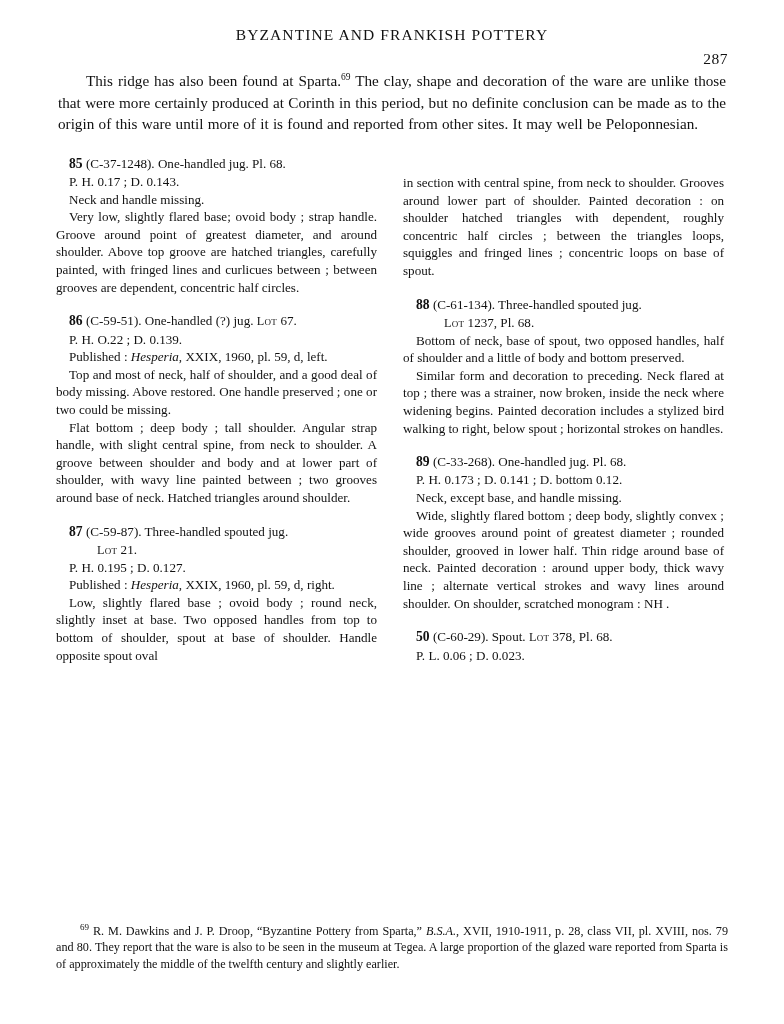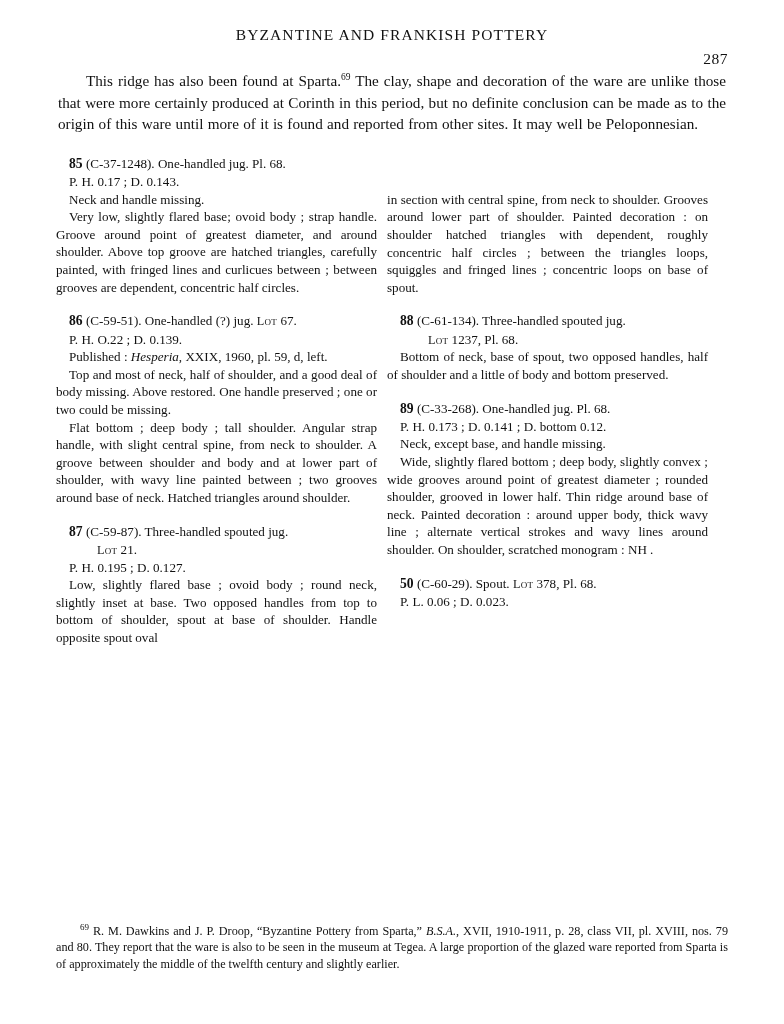--- a/index.html
+++ b/index.html
@@ -55,22 +55,22 @@
     word-spacing: 0.5px;
   }
   sup {
     font-size: 9.5px;
     vertical-align: super;
     line-height: 0;
   }
   
   .columns {
     display: flex;
-    gap: 10px;
-    align-items: center;
+    gap: 26px;
+    align-items: flex-end;
   }
   .col {
     width: 321px;
     font-size: 13.1px;
     line-height: 1.345;
     text-align: justify;
   }
   .entry {
     margin-bottom: 7px;
   }
@@ -152,36 +152,38 @@
         <p>Published : <i>Hesperia</i>, XXIX, 1960, pl. 59, d, left.</p>
         <p>Top and most of neck, half of shoulder, and a good deal of body missing.  Above restored.  One handle preserved ; one or two could be missing.</p>
         <p>Flat bottom ; deep body ; tall shoulder.  Angular strap handle, with slight central spine, from neck to shoulder.  A groove between shoulder and body and at lower part of shoulder, with wavy line painted between ; two grooves around base of neck.  Hatched triangles around shoulder.</p>
       </div>
 
       <div class="gap"></div>
 
       <div class="entry">
         <p class="entry-head"><span class="num">87</span> <span>(C-59-87).  Three-handled spouted jug.</span><span class="cont"><span class="sc">Lot</span><span> 21.</span></span></p>
         <p>P. H. 0.195 ; D. 0.127.</p>
+        <p>Published : <i>Hesperia</i>, XXIX, 1960, pl. 59, d, right.</p>
         <p>Low, slightly flared base ; ovoid body ; round neck, slightly inset at base.  Two opposed handles from top to bottom of shoulder, spout at base of shoulder.  Handle opposite spout oval</p>
       </div>
 
     </div>
 
     <div class="col">
 
       <div class="entry">
         <p class="noindent">in section with central spine, from neck to shoulder.  Grooves around lower part of shoulder.  Painted decoration : on shoulder hatched triangles with dependent, roughly concentric half circles ; between the triangles loops, squiggles and fringed lines ; concentric loops on base of spout.</p>
       </div>
 
       <div class="gap"></div>
 
       <div class="entry">
         <p class="entry-head"><span class="num">88</span> <span>(C-61-134).   Three-handled spouted jug.</span><span class="cont"><span class="sc">Lot</span><span> 1237, Pl. 68.</span></span></p>
         <p>Bottom of neck, base of spout, two opposed handles, half of shoulder and a little of body and bottom preserved.</p>
+        <p>Similar form and decoration to preceding.  Neck flared at top ; there was a strainer, now broken, inside the neck where widening begins.  Painted decoration includes a stylized bird walking to right, below spout ; horizontal strokes on handles.</p>
       </div>
 
       <div class="gap"></div>
 
       <div class="entry">
         <p class="entry-head"><span class="num">89</span> <span>(C-33-268).  One-handled jug.  Pl. 68.</span></p>
         <p>P. H. 0.173 ; D. 0.141 ; D. bottom 0.12.</p>
         <p>Neck, except base, and handle missing.</p>
         <p>Wide, slightly flared bottom ; deep body, slightly convex ; wide grooves around point of greatest diameter ; rounded shoulder, grooved in lower half.  Thin ridge around base of neck.  Painted decoration : around upper body, thick wavy line ; alternate vertical strokes and wavy lines around shoulder.  On shoulder, scratched monogram : NH .</p>
       </div>

